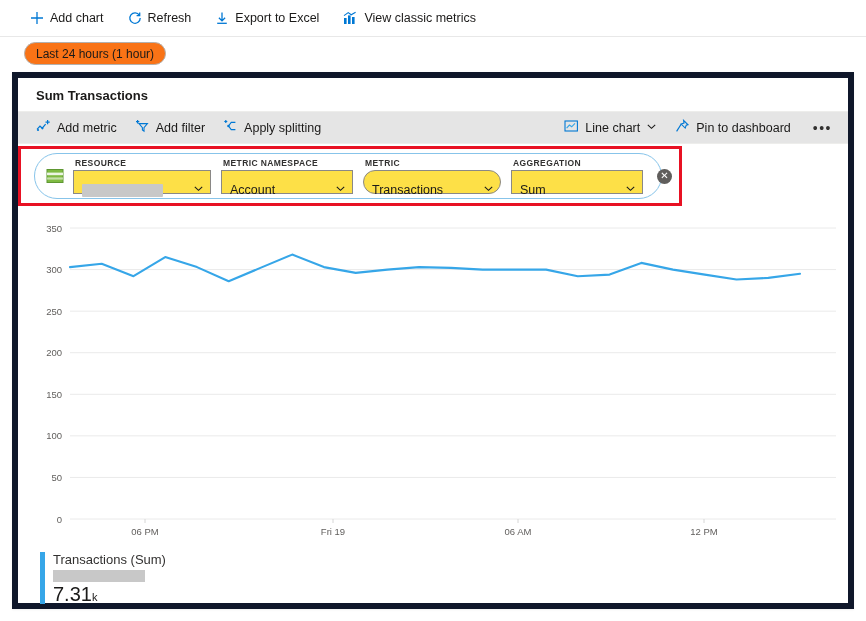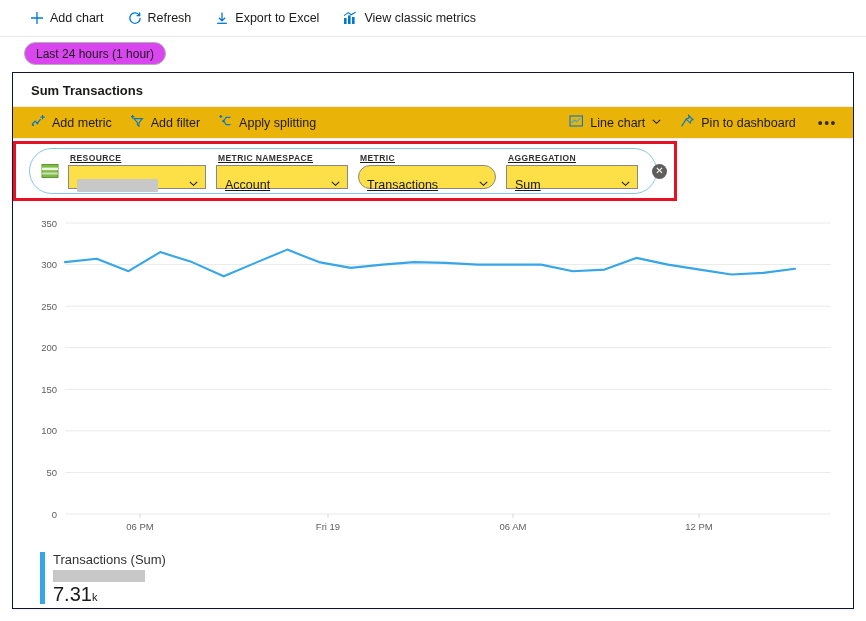--- a/index.html
+++ b/index.html
@@ -29,38 +29,38 @@
     height: 28px; padding: 0 2px;
   }
   .cmd svg { display: block; }
 
   
   .timerow { height: 33px; display:flex; align-items:center; padding-left: 24px; background:#fff; }
   .pill {
     border: 1px solid #b3b0ad; border-radius: 14px;
     height: 23px; padding: 0 11px;
     display: inline-flex; align-items: center;
-    font-size: 12px; color: #1b1a19; background: #d946ef;
+    font-size: 12px; color: #1b1a19; background: #f97316;
     white-space: nowrap;
   }
 
   
   .card {
     position: absolute; left: 12px; top: 72px;
     width: 842px; height: 537px;
     background: #fff;
-    border: 1px solid #0f172a;
+    border: 6px solid #0f172a;
     box-shadow: 0 1px 2px rgba(0,0,0,.06);
   }
   .card-title {
     font-size: 13px; font-weight: bold; color:#1b1a19;
     padding: 10px 0 8px 18px;
   }
   .chart-toolbar {
-    height: 33px; background: #eab308;
+    height: 33px; background: #e5e5e5;
     display:flex; align-items:center;
     padding: 0 12px 0 18px;
     border-top: 1px solid #ededeb;
     border-bottom: 1px solid #ededeb;
   }
   .chart-toolbar .left { display:flex; align-items:center; gap: 18px; }
   .chart-toolbar .right { margin-left:auto; display:flex; align-items:flex-end; gap: 18px; }
   .tbtn {
     display:inline-flex; align-items:center; gap:6px;
     font-size:12.5px; color:#1b1a19; white-space:nowrap; cursor:default;
@@ -78,21 +78,21 @@
   .bluepill {
     position: absolute; left: 16px; top: 9px;
     width: 628px; height: 46px;
     border: 1px solid #87c4ea;
     border-radius: 23px;
     background: #fff;
     display: flex; align-items: center;
     padding-left: 10px;
   }
   .res-icon { width: 20px; height: 18px; margin-right: 8px; flex: none; }
-  .field { display: flex; flex-direction: column; justify-content: center; margin-right: 10px; text-decoration: underline; }
+  .field { display: flex; flex-direction: column; justify-content: center; margin-right: 10px; }
   .field-label {
     font-size: 8.5px; font-weight: bold; letter-spacing: .4px;
     color: #323130; text-transform: uppercase; margin-bottom: 2px; padding-left: 2px;
   }
   .select {
     height: 24px; border: 1px solid #8a8886; background: #fde047;
     display:flex; align-items:center; justify-content: space-between;
     padding: 16px 6px 0 8px; font-size: 12.5px; color: #1b1a19; gap: 24px;
   }
   .select .chev { color:#1b1a19; margin-left: 6px; flex:none; }

